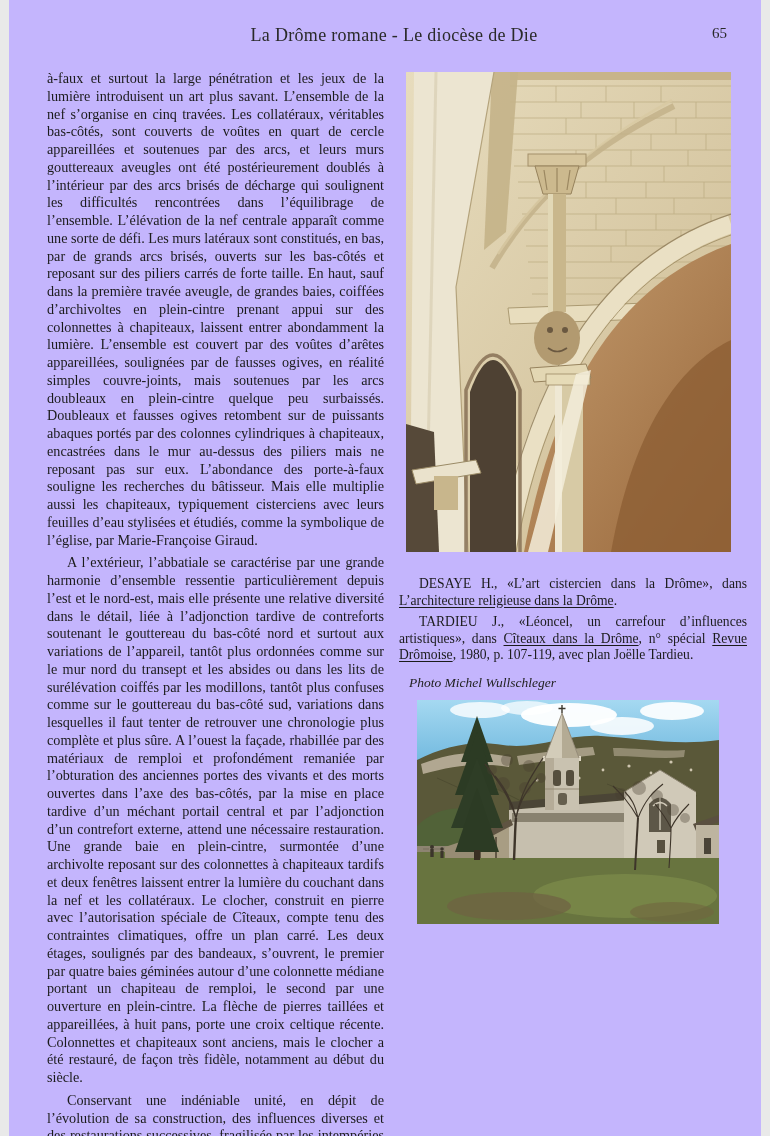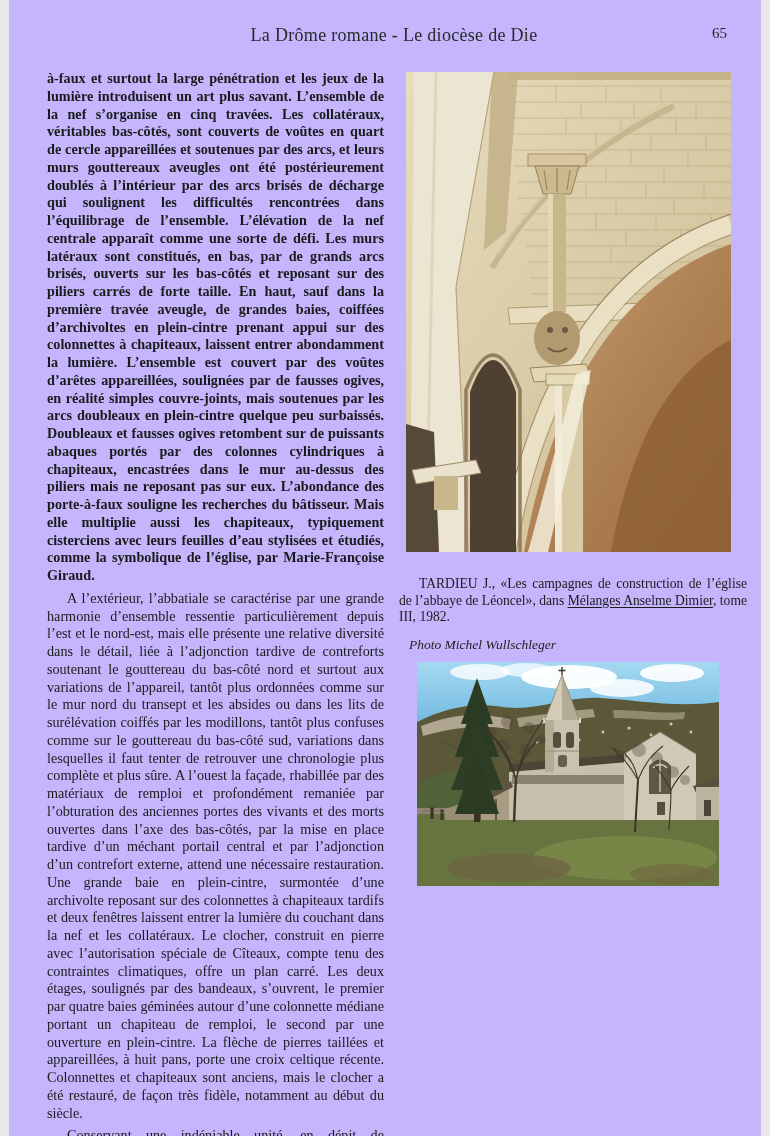--- a/index.html
+++ b/index.html
@@ -20,21 +20,21 @@
     position:absolute;left:38px;top:70px;width:337px;
     font-size:14.2px;line-height:17.75px;text-align:justify;
   }
   .col-right{
     position:absolute;left:390px;top:564px;width:348px;
     font-size:14.2px;line-height:17.75px;text-align:justify;
   }
   p{margin:0;}
   .par{text-indent:20px;}
   .par + .par{margin-top:5px;}
-  .par.nofirst{text-indent:0;font-weight:bold;}
+  .par.nofirst{text-indent:0;}
   .author{margin-top:11px;text-indent:20px;text-align:left;}
   .refs{margin-top:12px;font-size:13.6px;line-height:16.6px;}
   .ref{text-indent:20px;margin-top:5px;}
   .ref:first-child{margin-top:0;}
   .ref .u{text-decoration:underline;text-underline-offset:2px;}
   .credit{margin:10px 0 0 10px;font-style:italic;font-size:13.5px;
           text-indent:0;text-align:left;color:#222;}
   figure{margin:0;padding:0;}
   .photo-interior{position:absolute;left:397px;top:72px;width:325px;height:480px;}
   .photo-exterior{margin:8px 0 0 18px;width:302px;height:224px;}
@@ -107,21 +107,22 @@
       <rect x="149" y="310" width="28" height="170" fill="#d7caa5"></rect>
       <rect x="149" y="310" width="7" height="170" fill="#efe8d4"></rect>
       <rect x="140" y="302" width="44" height="11" fill="#e6dbb7" stroke="#9d8b65" stroke-width="0.8"></rect>
       <polygon points="170,302 185,298 142,480 122,480" fill="#f3edda" opacity="0.85"></polygon>
     </svg>
   </figure>
 
   <div class="col-right">
 
     <div class="refs">
-      <p class="ref"><span>TARDIEU J., «Les campagnes de construction de l’église de l’abbaye de Léoncel», dans </span><span class="u">Mélanges Anselme Dimier</span><span>, tome III, 1982.</span><span class="u"></span><span></span></p>
+      <p class="ref"><span>DESAYE H., «L’art cistercien dans la Drôme», dans </span><span class="u">L’architecture religieuse dans la Drôme</span><span>.</span><span class="u"></span><span></span></p>
+      <p class="ref"><span>TARDIEU J., «Léoncel, un carrefour d’influences artistiques», dans </span><span class="u">Cîteaux dans la Drôme</span><span>, n° spécial </span><span class="u">Revue Drômoise</span><span>, 1980, p. 107-119, avec plan Joëlle Tardieu.</span></p>
     </div>
 
     <p class="credit">Photo Michel Wullschleger</p>
 
     <figure class="photo-exterior">
       <svg width="302" height="224" viewBox="0 0 302 224" role="img">
         <title>L’abbatiale de Léoncel et son clocher à flèche de pierre, devant les falaises</title>
         <defs>
           <linearGradient id="g-sky" x1="0" y1="0" x2="0" y2="1">
             <stop offset="0" stop-color="#a5d9f1"></stop>

